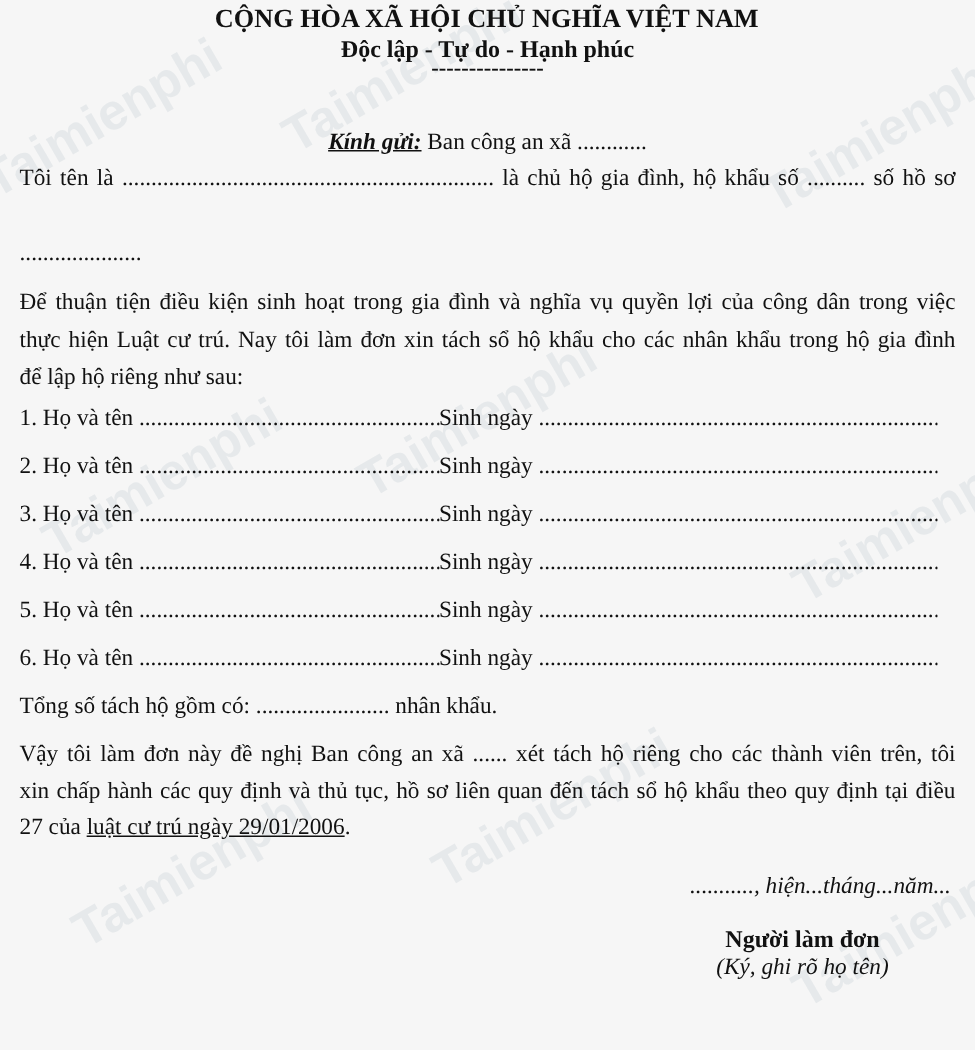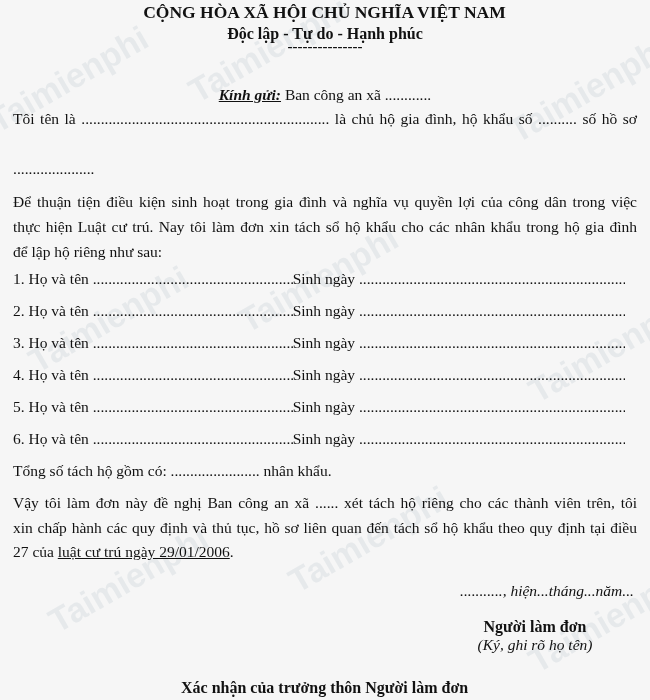--- a/index.html
+++ b/index.html
@@ -88,14 +88,13 @@
   <div class="just" style="top:519px;">xin chấp hành các quy định và thủ tục, hồ sơ liên quan đến tách sổ hộ khẩu theo quy định tại điều</div>
   <div class="just" style="top:494px;">Vậy tôi làm đơn này đề nghị Ban công an xã ...... xét tách hộ riêng cho các thành viên trên, tôi</div>
   <div class="line" style="top:543px;">
     <span>27 của </span><span class="u">luật cư trú ngày 29/01/2006</span><span>.</span>
   </div>
 
   <div class="line" style="top:582px;left:460px;font-style:italic;">..........., hiện...tháng...năm...</div>
   <div class="sig" style="left:385px;top:618px;font-weight:bold;font-size:16px;">Người làm đơn</div>
   <div class="sig" style="left:385px;top:636px;font-style:italic;">(Ký, ghi rõ họ tên)</div>
 
-  <div class="line" style="top:679px;left:181px;font-weight:bold;font-size:16px;">Xác nhận của trưởng thôn Người làm đơn</div>
 </div>
 
 </body></html>

